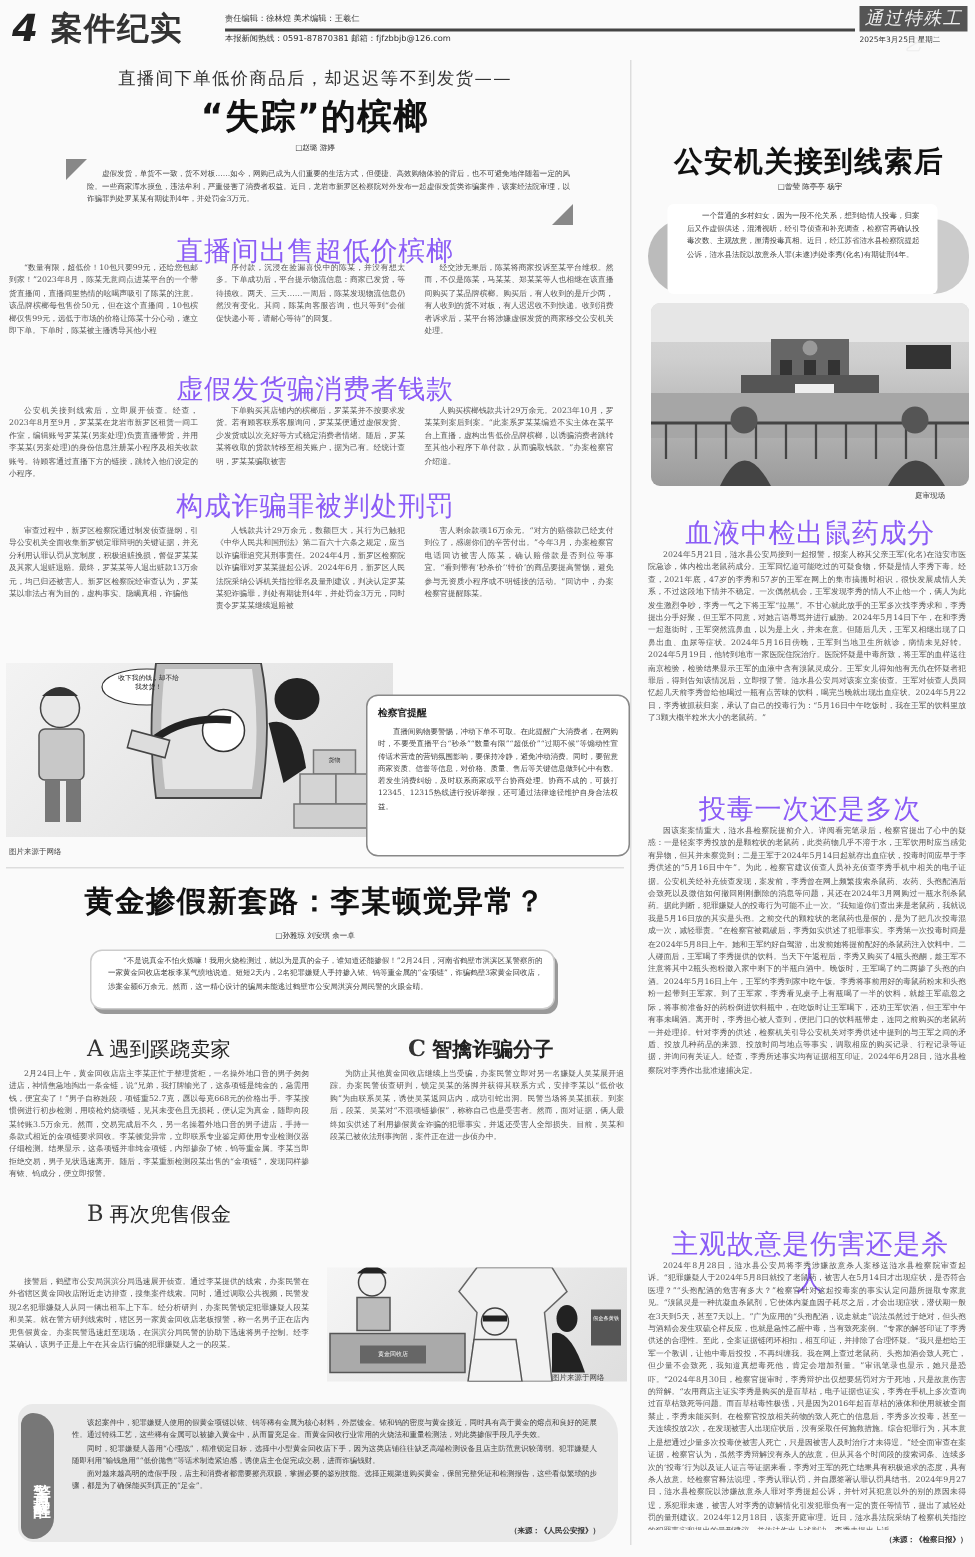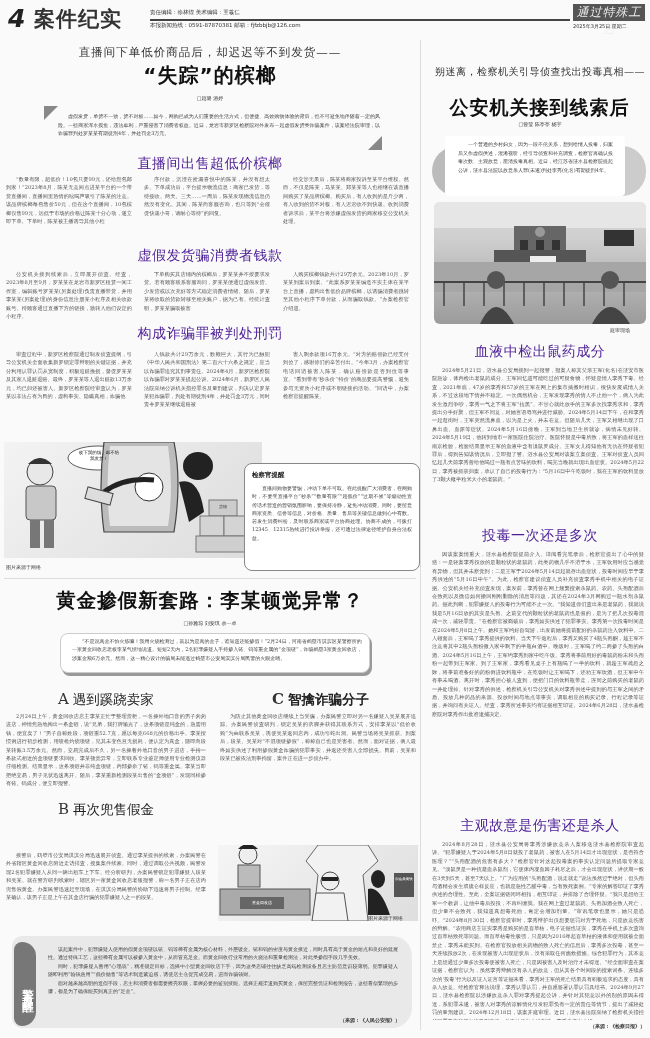--- a/index.html
+++ b/index.html
@@ -1,34 +1,34 @@
 <!DOCTYPE html>
 <html><head>
 <meta charset="utf-8">
 <style>
   * { box-sizing: border-box; margin: 0; padding: 0; }
   html, body { width: 650px; height: 1038px; background: #fafafa; overflow: hidden; }
   body { position: relative; font-family: "DejaVu Serif", "Liberation Serif", serif; color: #333; }
   .abs { position: absolute; }
   .body-text { font-size: 5.2px; line-height: 8.4px; color: #555; text-align: justify; font-family: "DejaVu Serif", serif; text-indent: 10px; }
-  .sub-head { font-family: "DejaVu Sans", sans-serif; font-size: 14px; font-weight: normal; color: #4c1d95; text-align: center; letter-spacing: 0.5px; }
+  .sub-head { font-family: "DejaVu Sans", sans-serif; font-size: 18px; font-weight: normal; color: #8b5cf6; text-align: center; letter-spacing: 0.5px; }
   .caption { font-family: "DejaVu Sans", sans-serif; font-size: 5px; color: #444; }
 
   
   #page-num { left: 8px; top: 4px; font-family: "DejaVu Sans", sans-serif; font-weight: bold; font-style: italic; font-size: 25px; color: #222; }
   #section-title { left: 34px; top: 5px; font-family: "DejaVu Serif", serif; font-weight: bold; font-size: 21px; color: #333; letter-spacing: 1px; }
   #editors { left: 150px; top: 9px; font-family: "DejaVu Sans", sans-serif; font-size: 5.5px; color: #333; }
   #hotline { left: 150px; top: 22px; font-family: "DejaVu Sans", sans-serif; font-size: 5.5px; color: #333; }
   #header-rule { left: 150px; top: 19px; width: 420px; height: 1.5px; background: #444; }
   #masthead { left: 573px; top: 4px; width: 72px; height: 17px; background: #555; color: #eee; font-family: "DejaVu Serif", serif; font-style: italic; font-size: 12px; text-align: center; line-height: 17px; letter-spacing: 1px; }
   #pub-date { left: 573px; top: 23px; font-family: "DejaVu Sans", sans-serif; font-size: 5px; color: #333; }
 
   
   #a1-kicker { left: 55px; top: 45px; width: 310px; text-align: center; font-family: "DejaVu Serif", serif; font-size: 11.5px; color: #333; letter-spacing: 1px; }
-  #a1-title { left: 60px; top: 62px; width: 300px; text-align: center; font-family: "DejaVu Sans", sans-serif; font-weight: bold; font-size: 20px; color: #111; letter-spacing: 1px; }
+  #a1-title { left: 60px; top: 62px; width: 300px; text-align: center; font-family: "DejaVu Sans", sans-serif; font-weight: bold; font-size: 23px; color: #111; letter-spacing: 1px; }
   #a1-byline { left: 160px; top: 95px; width: 100px; text-align: center; font-family: "DejaVu Sans", sans-serif; font-size: 5px; color: #333; }
   #a1-lede { left: 58px; top: 112px; width: 322px; font-size: 5px; line-height: 8.5px; color: #444; text-align: justify; text-indent: 10px; }
   .corner-tl { left: 44px; top: 106px; width: 0; height: 0; border-top: 14px solid #888; border-right: 14px solid transparent; }
   .corner-br { left: 368px; top: 136px; width: 0; height: 0; border-bottom: 14px solid #888; border-left: 14px solid transparent; }
 
   
   #a2-kicker { left: 430px; top: 64px; width: 215px; font-family: "DejaVu Serif", serif; font-size: 10px; line-height: 15px; color: #333; text-align: right; letter-spacing: 0.5px; }
   #a2-title { left: 432px; top: 95px; width: 215px; text-align: center; font-family: "DejaVu Serif", serif; font-weight: bold; font-size: 19px; color: #111; letter-spacing: 1px; }
   #a2-byline { left: 500px; top: 121px; width: 80px; text-align: center; font-family: "DejaVu Sans", sans-serif; font-size: 5px; color: #333; }
   #a2-lede-box { left: 445px; top: 136px; width: 180px; height: 60px; background: #fff; border-radius: 4px; }
@@ -131,21 +131,20 @@
   <div class="abs" style="left:74px; top:8px; width:42px; font-family:'DejaVu Sans',sans-serif; font-size:4.5px; line-height:6px; text-align:center; color:#222;">收下我的钱，却不给我发货！</div>
   <div class="abs" style="left:210px; top:62px; width:18px; font-family:'DejaVu Sans',sans-serif; font-size:4px; color:#333; text-align:center;">货物</div>
 </div>
 <div class="abs caption" id="illus1-caption">图片来源于网络</div>
 
 <div class="abs" id="tip-box"></div>
 <div class="abs" id="tip-title">检察官提醒</div>
 <div class="abs" id="tip-text">直播间购物要警惕，冲动下单不可取。在此提醒广大消费者，在网购时，不要受直播平台“秒杀”“数量有限”“超低价”“过期不候”等煽动性宣传话术营造的营销氛围影响，要保持冷静，避免冲动消费。同时，要留意商家资质、信誉等信息，对价格、质量、售后等关键信息做到心中有数。若发生消费纠纷，及时联系商家或平台协商处理。协商不成的，可拨打12345、12315热线进行投诉举报，还可通过法律途径维护自身合法权益。</div>
 
 <div class="abs" id="a2-kicker">
-  <div>朔迷离，检察机关引导侦查找出投毒真相——</div>
 </div>
 <div class="abs" id="a2-title">公安机关接到线索后</div>
 <div class="abs" id="a2-byline">□曾莹 陈亭亭 杨宇</div>
 <div class="abs half-circle-l"></div>
 <div class="abs half-circle-r"></div>
 <div class="abs" id="a2-lede-box"></div>
 <div class="abs" id="a2-lede">一个普通的乡村妇女，因为一段不伦关系，想到给情人投毒，归案后又作虚假供述，混淆视听，经引导侦查和补充调查，检察官再确认投毒次数、主观故意，厘清投毒真相。近日，经江苏省涟水县检察院提起公诉，涟水县法院以故意杀人罪(未遂)判处李秀(化名)有期徒刑4年。</div>
 
 <div class="abs" id="court-photo">
   <svg width="212" height="122" viewBox="0 0 212 122">

